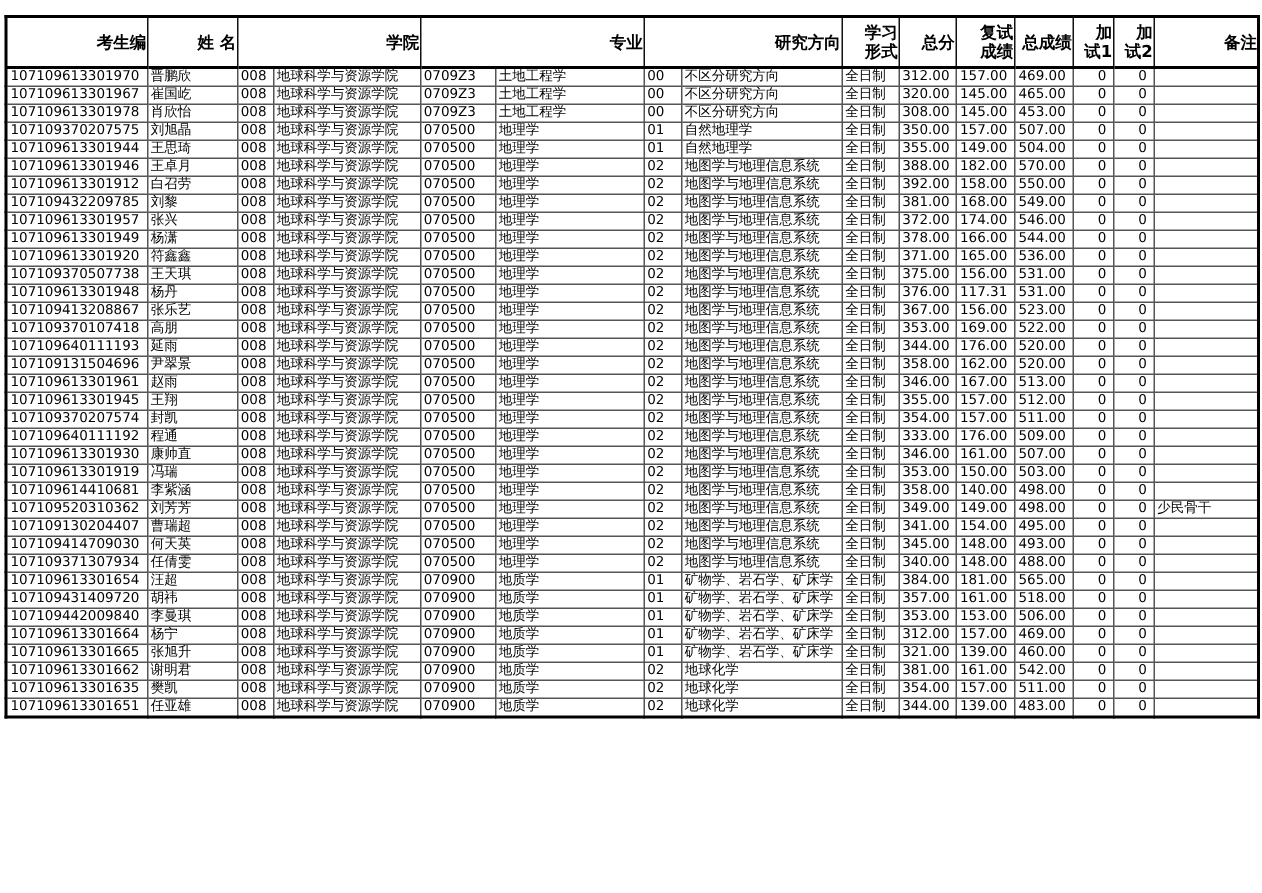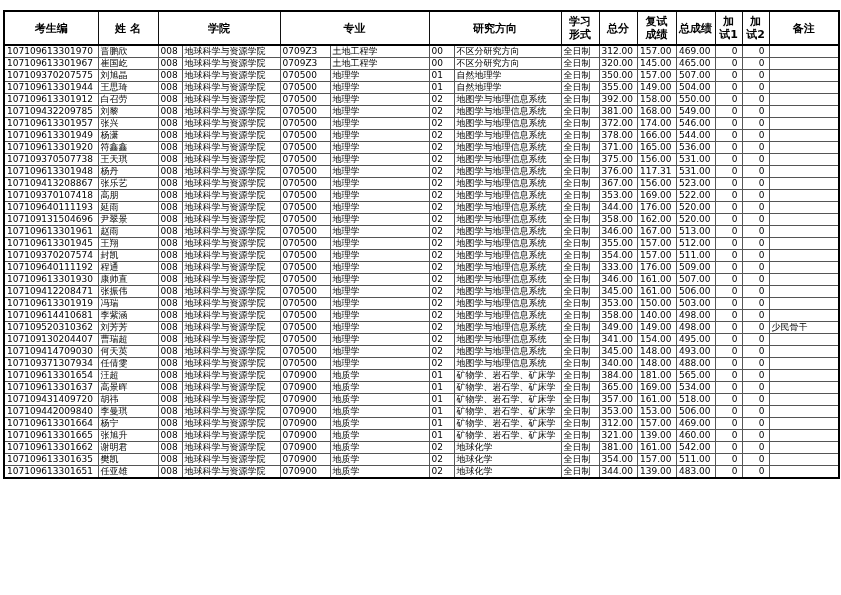--- a/index.html
+++ b/index.html
@@ -1,21 +1,21 @@
 <!DOCTYPE html>
 <html><head>
 <meta charset="utf-8">
 <style>
   html,body{margin:0;padding:0;background:#ffffff;}
   body{width:841px;height:595px;position:relative;font-family:"DejaVu Sans",sans-serif;color:#000;}
   .sheet{position:absolute;left:3px;top:10px;}
   table{border-collapse:collapse;table-layout:fixed;width:835px;border:2px solid #000;}
   thead th{
     border:1.5px solid #111;border-bottom:2px solid #000;
-    font-size:11px;font-weight:bold;text-align:center;vertical-align:middle;
+    font-size:11px;font-weight:bold;text-align:right;vertical-align:middle;
     white-space:pre-line;line-height:13px;height:30px;padding:1px 0;
   }
   tbody td{
     border:1px solid #555;
     font-size:9px;line-height:11px;height:11px;
     padding:0 2px;overflow:hidden;white-space:nowrap;vertical-align:middle;
   }
   td.num{text-align:right;padding-right:4px;}
   td.code{text-align:left;}
   td.txt{text-align:left;}
@@ -91,20 +91,37 @@
     <td class="txt">不区分研究方向</td>
     <td class="txt">全日制</td>
     <td class="num">320.00</td>
     <td class="num">145.00</td>
     <td class="num">465.00</td>
     <td class="num">0</td>
     <td class="num">0</td>
     <td class="txt"></td>
   </tr>
         <tr>
+    <td class="txt">107109613301978</td>
+    <td class="txt">肖欣怡</td>
+    <td class="code">008</td>
+    <td class="txt">地球科学与资源学院</td>
+    <td class="code">0709Z3</td>
+    <td class="txt">土地工程学</td>
+    <td class="code">00</td>
+    <td class="txt">不区分研究方向</td>
+    <td class="txt">全日制</td>
+    <td class="num">308.00</td>
+    <td class="num">145.00</td>
+    <td class="num">453.00</td>
+    <td class="num">0</td>
+    <td class="num">0</td>
+    <td class="txt"></td>
+  </tr>
+        <tr>
     <td class="txt">107109370207575</td>
     <td class="txt">刘旭晶</td>
     <td class="code">008</td>
     <td class="txt">地球科学与资源学院</td>
     <td class="code">070500</td>
     <td class="txt">地理学</td>
     <td class="code">01</td>
     <td class="txt">自然地理学</td>
     <td class="txt">全日制</td>
     <td class="num">350.00</td>
@@ -125,20 +142,37 @@
     <td class="txt">自然地理学</td>
     <td class="txt">全日制</td>
     <td class="num">355.00</td>
     <td class="num">149.00</td>
     <td class="num">504.00</td>
     <td class="num">0</td>
     <td class="num">0</td>
     <td class="txt"></td>
   </tr>
         <tr>
+    <td class="txt">107109613301946</td>
+    <td class="txt">王卓月</td>
+    <td class="code">008</td>
+    <td class="txt">地球科学与资源学院</td>
+    <td class="code">070500</td>
+    <td class="txt">地理学</td>
+    <td class="code">02</td>
+    <td class="txt">地图学与地理信息系统</td>
+    <td class="txt">全日制</td>
+    <td class="num">388.00</td>
+    <td class="num">182.00</td>
+    <td class="num">570.00</td>
+    <td class="num">0</td>
+    <td class="num">0</td>
+    <td class="txt"></td>
+  </tr>
+        <tr>
     <td class="txt">107109613301912</td>
     <td class="txt">白召劳</td>
     <td class="code">008</td>
     <td class="txt">地球科学与资源学院</td>
     <td class="code">070500</td>
     <td class="txt">地理学</td>
     <td class="code">02</td>
     <td class="txt">地图学与地理信息系统</td>
     <td class="txt">全日制</td>
     <td class="num">392.00</td>
@@ -397,37 +431,20 @@
     <td class="txt">地图学与地理信息系统</td>
     <td class="txt">全日制</td>
     <td class="num">346.00</td>
     <td class="num">161.00</td>
     <td class="num">507.00</td>
     <td class="num">0</td>
     <td class="num">0</td>
     <td class="txt"></td>
   </tr>
         <tr>
-    <td class="txt">107109412208471</td>
-    <td class="txt">张振伟</td>
-    <td class="code">008</td>
-    <td class="txt">地球科学与资源学院</td>
-    <td class="code">070500</td>
-    <td class="txt">地理学</td>
-    <td class="code">02</td>
-    <td class="txt">地图学与地理信息系统</td>
-    <td class="txt">全日制</td>
-    <td class="num">345.00</td>
-    <td class="num">161.00</td>
-    <td class="num">506.00</td>
-    <td class="num">0</td>
-    <td class="num">0</td>
-    <td class="txt"></td>
-  </tr>
-        <tr>
     <td class="txt">107109613301919</td>
     <td class="txt">冯瑞</td>
     <td class="code">008</td>
     <td class="txt">地球科学与资源学院</td>
     <td class="code">070500</td>
     <td class="txt">地理学</td>
     <td class="code">02</td>
     <td class="txt">地图学与地理信息系统</td>
     <td class="txt">全日制</td>
     <td class="num">353.00</td>
@@ -528,37 +545,20 @@
     <td class="code">008</td>
     <td class="txt">地球科学与资源学院</td>
     <td class="code">070900</td>
     <td class="txt">地质学</td>
     <td class="code">01</td>
     <td class="txt">矿物学、岩石学、矿床学</td>
     <td class="txt">全日制</td>
     <td class="num">384.00</td>
     <td class="num">181.00</td>
     <td class="num">565.00</td>
-    <td class="num">0</td>
-    <td class="num">0</td>
-    <td class="txt"></td>
-  </tr>
-        <tr>
-    <td class="txt">107109613301637</td>
-    <td class="txt">高景晖</td>
-    <td class="code">008</td>
-    <td class="txt">地球科学与资源学院</td>
-    <td class="code">070900</td>
-    <td class="txt">地质学</td>
-    <td class="code">01</td>
-    <td class="txt">矿物学、岩石学、矿床学</td>
-    <td class="txt">全日制</td>
-    <td class="num">365.00</td>
-    <td class="num">169.00</td>
-    <td class="num">534.00</td>
     <td class="num">0</td>
     <td class="num">0</td>
     <td class="txt"></td>
   </tr>
         <tr>
     <td class="txt">107109431409720</td>
     <td class="txt">胡祎</td>
     <td class="code">008</td>
     <td class="txt">地球科学与资源学院</td>
     <td class="code">070900</td>

